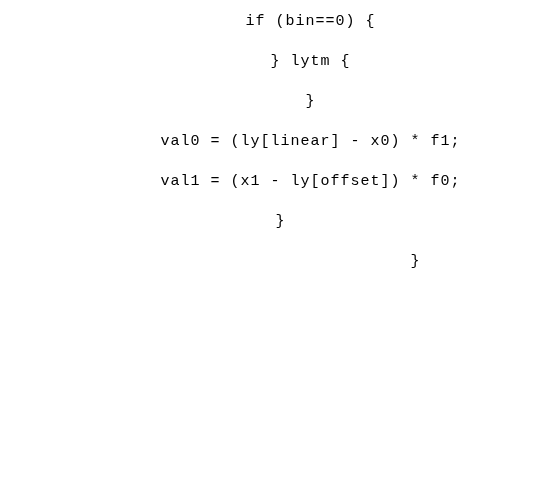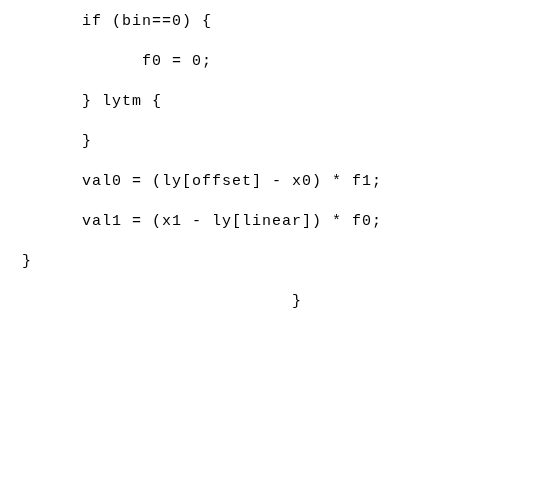--- a/index.html
+++ b/index.html
@@ -1,18 +1,19 @@
 <!DOCTYPE html>
 <html><head>
   <meta charset="utf-8">
   <style>
     * {
       margin: 0;
       padding: 0;
       box-sizing: border-box;
+      text-align: center;
     }
     body {
       width: 539px;
       height: 500px;
       background: #ffffff;
       font-family: "Courier New", Courier, monospace;
       font-size: 15px;
       color: #000000;
       padding-top: 14px;
       padding-left: 10px;
@@ -37,20 +38,19 @@
     }
     .indent-final {
       padding-left: 282px;
     }
   </style>
 </head>
 <body>
 
 <div>
   <div class="code-line indent-1">if (bin==0) {</div>
-  <div class="code-line indent-2">f0 = 0;</div>
   <div class="code-line indent-1">} lytm {</div>
   <div class="code-line indent-1">}</div>
-  <div class="code-line indent-1">val0 = (ly[offset] - x0) * f1;</div>
-  <div class="code-line indent-1">val1 = (x1 - ly[linear]) * f0;</div>
+  <div class="code-line indent-1">val0 = (ly[linear] - x0) * f1;</div>
+  <div class="code-line indent-1">val1 = (x1 - ly[offset]) * f0;</div>
   <div class="code-line indent-close">}</div>
   <div class="code-line indent-final">}</div>
 </div>
 
 </body></html>

